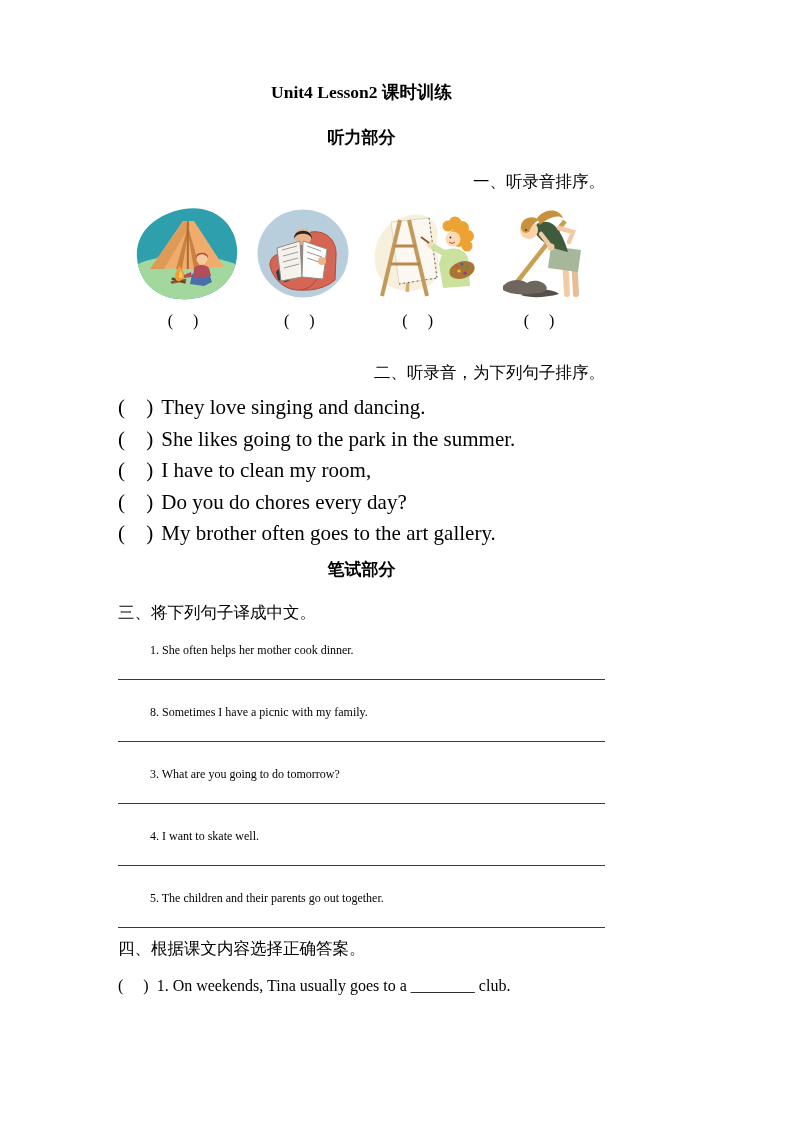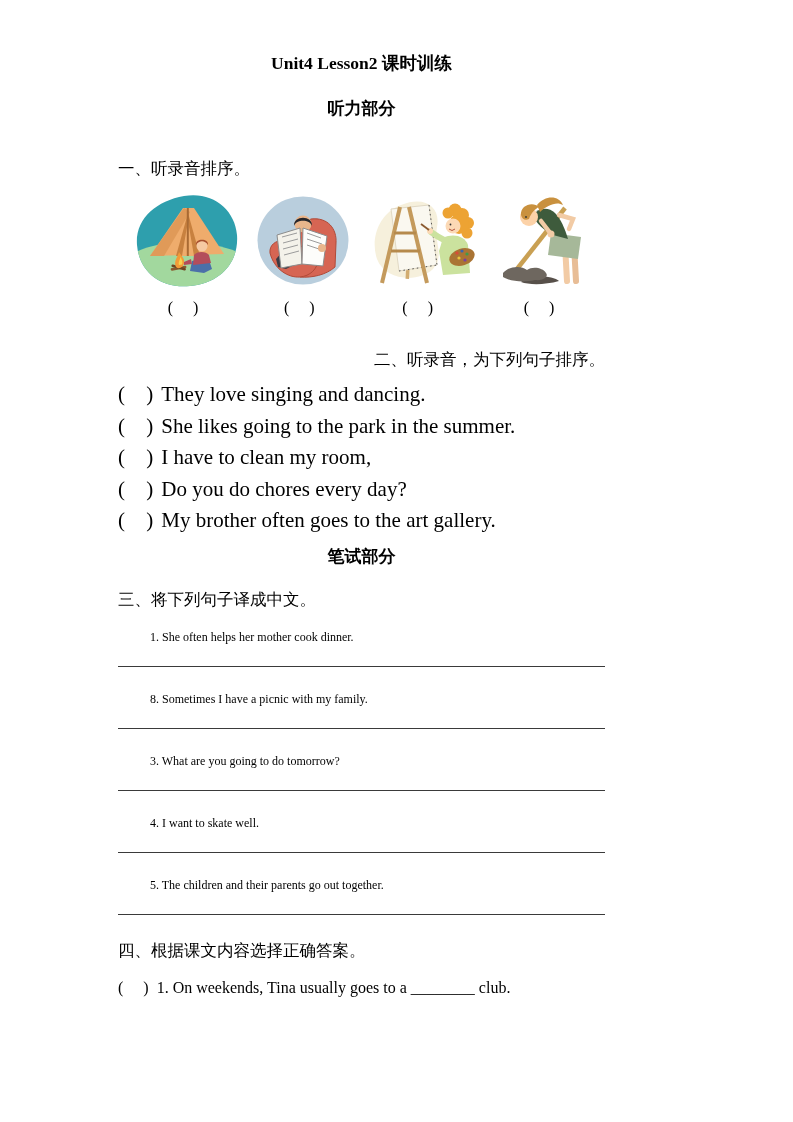--- a/index.html
+++ b/index.html
@@ -6,21 +6,21 @@
   html, body { background: #ffffff; }
   body {
     width: 793px;
     font-family: "Liberation Serif", "DejaVu Serif", serif;
     color: #000000;
   }
   .page {
     width: 723px;
     height: 1122px;
     background: #ffffff;
-    padding: 51px 118px 0 118px;
+    padding: 80px 118px 0 118px;
     overflow: hidden;
   }
   .title {
     font-size: 17.5px;
     font-weight: bold;
     text-align: center;
     line-height: 24px;
     font-family: "Liberation Serif", "DejaVu Serif", serif;
   }
   .section-heading {
@@ -29,24 +29,24 @@
     text-align: center;
     line-height: 24px;
     font-family: "Liberation Sans", "DejaVu Sans", sans-serif;
   }
   .section-heading.listening { margin-top: 22px; }
   .section-heading.written   { margin-top: 16px; }
   .instruction {
     font-size: 16.5px;
     line-height: 24px;
   }
-  .instruction.q1 { margin-top: 36px; }
+  .instruction.q1 { margin-top: 20px; text-align: right; }
   .instruction.q2 { margin-top: 30px; text-align: right; }
   .instruction.q3 { margin-top: 19px; }
-  .instruction.q4 { margin-top: 24px; }
+  .instruction.q4 { margin-top: 9px; }
   .images-row {
     margin-top: 12px;
     display: flex;
     justify-content: space-between;
     padding: 0 12px 0 16px;
   }
   .figure-item { text-align: center; }
   .figure-item svg { display: block; margin: 0 auto; }
   .figure-caption {
     margin-top: 10px;

